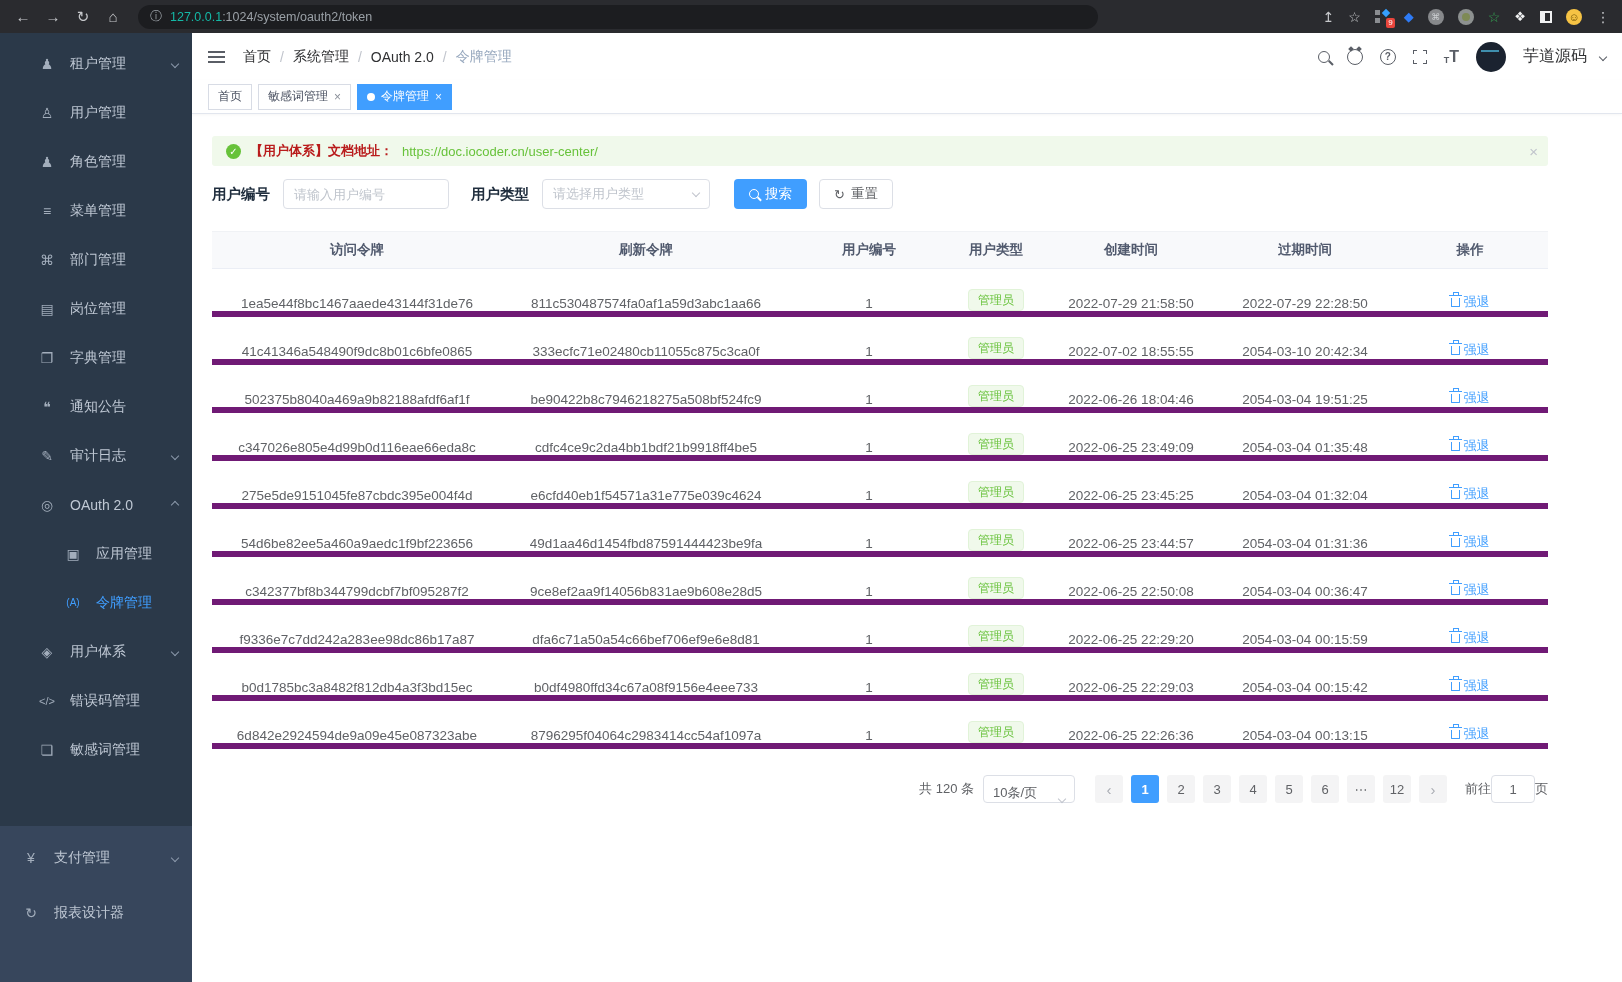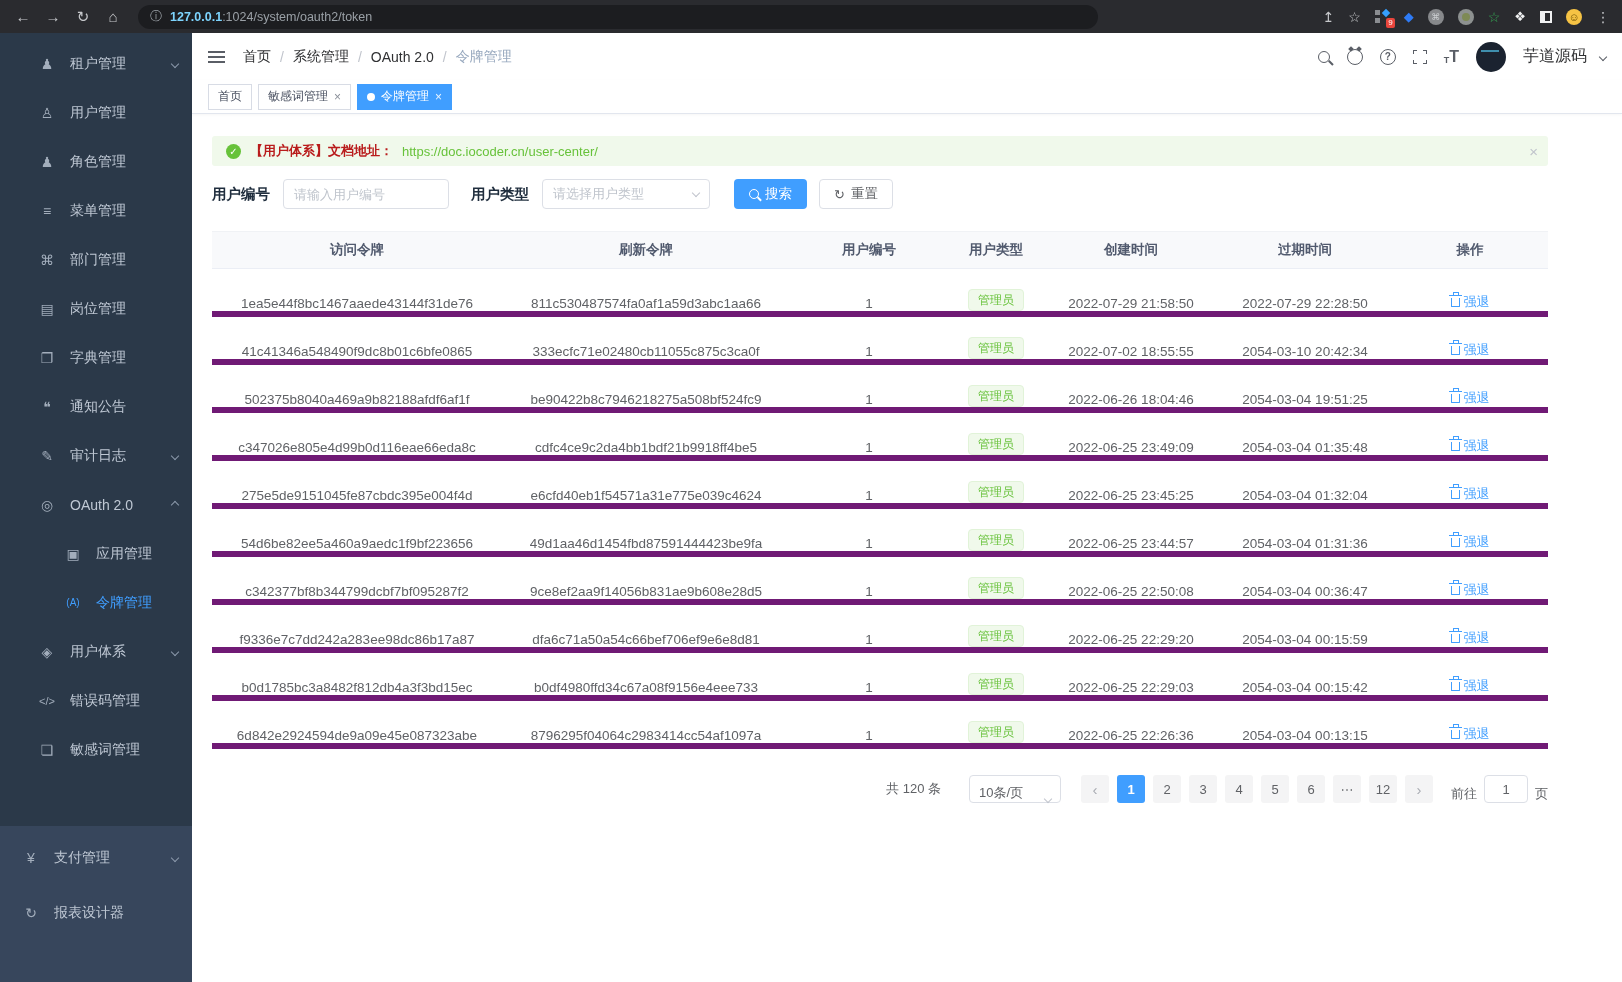--- a/index.html
+++ b/index.html
@@ -5,21 +5,21 @@
   *{box-sizing:border-box;margin:0;padding:0}
   html,body{width:1622px;height:982px;overflow:hidden;font-family:"Liberation Sans",sans-serif;background:#fff}
   i{font-style:normal}
 
   
   .browser{height:33px;background:#2a2b2f;display:flex;align-items:center;padding:0 12px;gap:8px}
   .bnav{color:#c6c8cb;font-size:15px;width:22px;text-align:center;cursor:pointer}
   .urlpill{width:960px;height:24px;background:#1c1d20;border-radius:12px;display:flex;align-items:center;gap:8px;padding:0 12px;margin-left:6px;cursor:text}
   .urlpill .info{color:#9aa0a6;font-size:12px}
   .urltext{font-size:12.5px;color:#9aa0a6;white-space:nowrap}
-  .urltext b{color:#7dd3fc;font-weight:bold}
+  .urltext b{color:#14b8a6;font-weight:normal}
   .bright{margin-left:auto;display:flex;align-items:center;gap:14px}
   .bico{color:#c6c8cb;font-size:14px;cursor:pointer}
   .e1{position:relative;width:15px;height:15px;cursor:pointer}
   .e1::before{content:"";position:absolute;left:0;top:1px;width:5px;height:5px;background:#8a8d91}
   .e1::after{content:"";position:absolute;left:0;top:9px;width:5px;height:5px;background:#8a8d91}
   .e1 .dm{position:absolute;left:8px;top:1px;width:6px;height:6px;background:#36a0ff;transform:rotate(45deg)}
   .e1 .bd{position:absolute;right:-5px;bottom:-4px;background:#e8453c;color:#fff;font-size:8px;line-height:10px;padding:0 2px;border-radius:2px}
   .gem{color:#2e7bf6;font-size:13px;cursor:pointer}
   .cir{width:16px;height:16px;border-radius:50%;background:#87898c;color:#cdd0d3;font-size:9px;display:flex;align-items:center;justify-content:center;cursor:pointer}
   .cir2{width:16px;height:16px;border-radius:50%;background:#8d9190;display:flex;align-items:center;justify-content:center;cursor:pointer}
@@ -111,27 +111,27 @@
   .trow{display:flex;height:48px;align-items:flex-end;border-bottom:6px solid #701a75;font-size:13.5px;color:#606266}
   .c{display:flex;align-items:center;justify-content:center;text-align:center}
   .c0{width:290px}.c1{width:288px}.c2{width:158px}.c3{width:96px}.c4{width:174px}.c5{width:174px}.c6{width:156px}
   .tagx{display:inline-block;background:#f0f9eb;border:1px solid #e1f3d8;color:#67c23a;font-size:12px;padding:3px 9px;border-radius:4px;line-height:1.2}
   .act{color:#409eff;font-size:13px;display:inline-flex;align-items:center;cursor:pointer}
   .tr{width:9px;height:9px;border:1px solid #409eff;border-top:none;border-radius:0 0 1px 1px;position:relative;margin-right:4px}
   .tr::before{content:"";position:absolute;left:-3px;right:-3px;top:-3px;height:1px;background:#409eff}
   .tr::after{content:"";position:absolute;left:1px;top:-6px;width:4px;height:2px;border:1px solid #409eff;border-bottom:none}
 
   .pager{width:1336px;display:flex;align-items:center;justify-content:flex-end;gap:8px;margin-top:26px;font-size:13px;color:#606266}
-  .ptotal{margin-right:20px}
+  .ptotal{margin-right:1px}
   .psel{width:92px;height:28px;border:1px solid #dcdfe6;border-radius:4px;display:flex;align-items:flex-end;justify-content:space-between;padding:0 9px;color:#606266;cursor:pointer;margin-right:12px}
   .psel .chevg{display:inline-block;width:6px;height:6px;border-right:1.3px solid #c0c4cc;border-bottom:1.3px solid #c0c4cc;transform:rotate(45deg);margin-top:-3px}
   .pbtn{min-width:28px;height:28px;padding:0 4px;background:#f4f4f5;border-radius:3px;display:flex;align-items:center;justify-content:center;color:#606266;cursor:pointer;font-size:13px}
   .pbtn.arrow{color:#a8abb2;font-size:15px}
   .pbtn.active{background:#409eff;color:#fff;font-weight:600}
-  .pgoto{margin-left:10px;display:flex;align-items:flex-end;gap:7px}
+  .pgoto{margin-left:10px;display:flex;align-items:center;}
   .ginput{width:44px;height:28px;border:1px solid #dcdfe6;border-radius:4px;text-align:center;font-size:13px;color:#606266;outline:none}
 </style>
 </head>
 <body>
 
 <div class="browser">
   <span class="bnav">←</span>
   <span class="bnav">→</span>
   <span class="bnav">↻</span>
   <span class="bnav">⌂</span>

